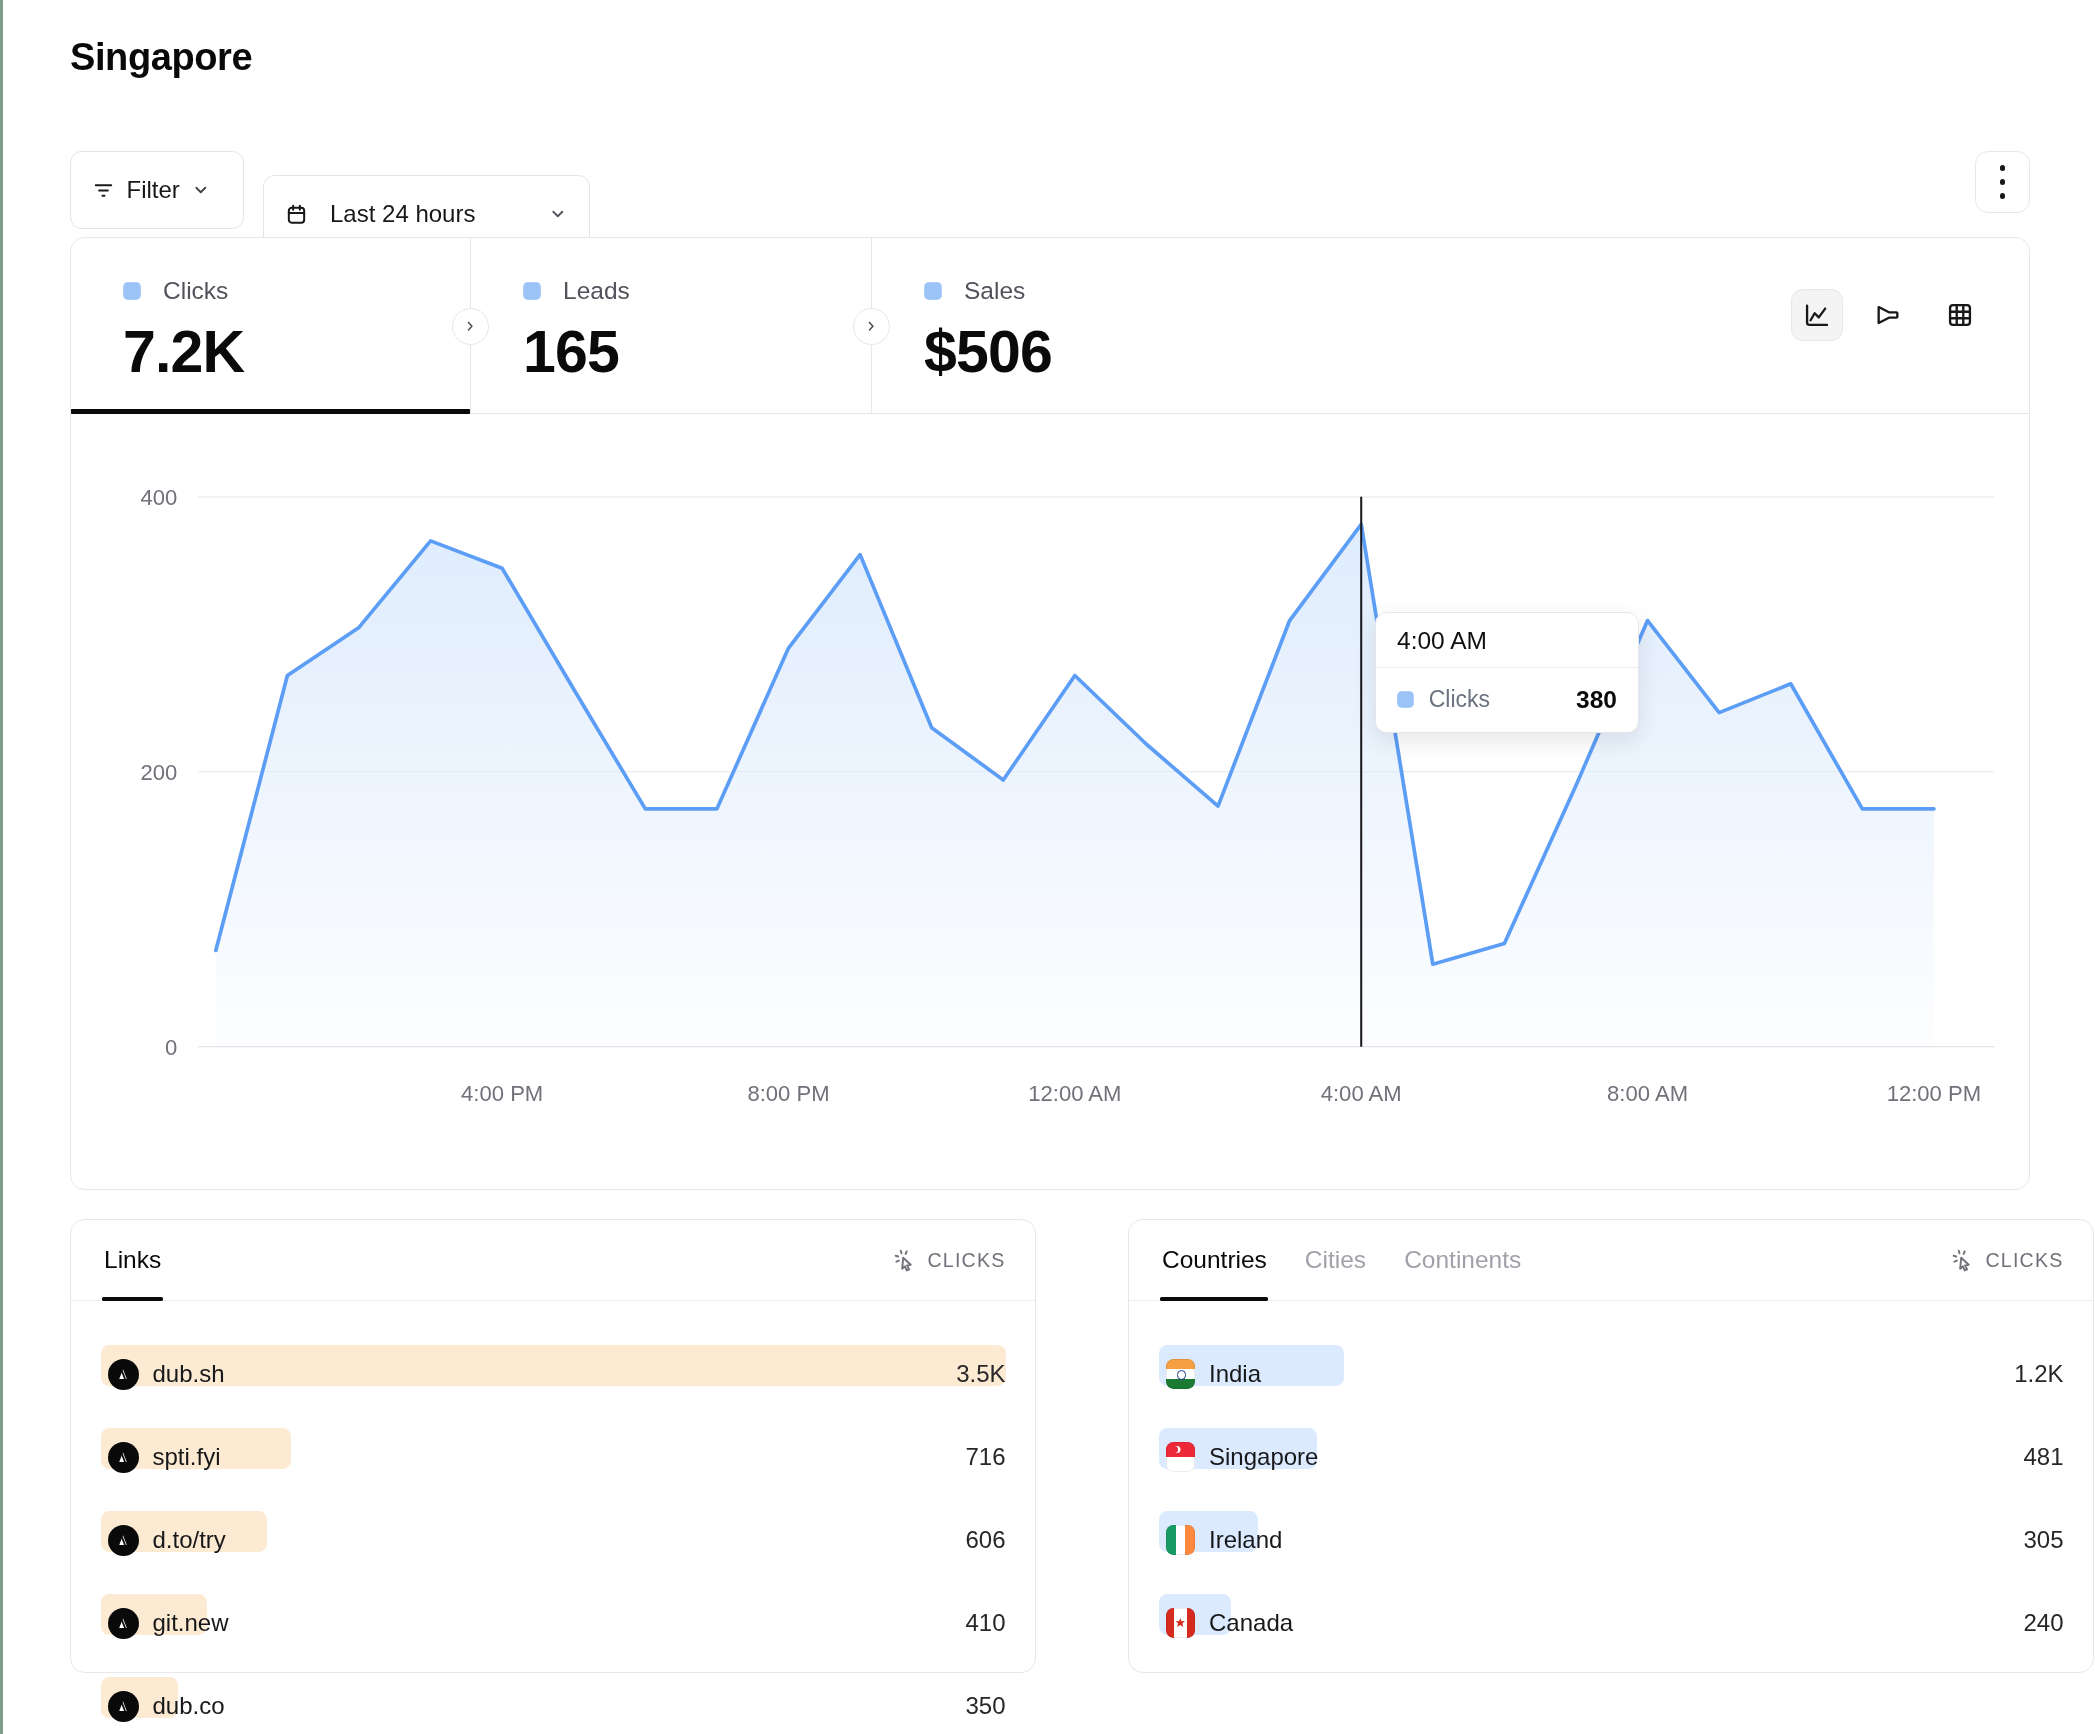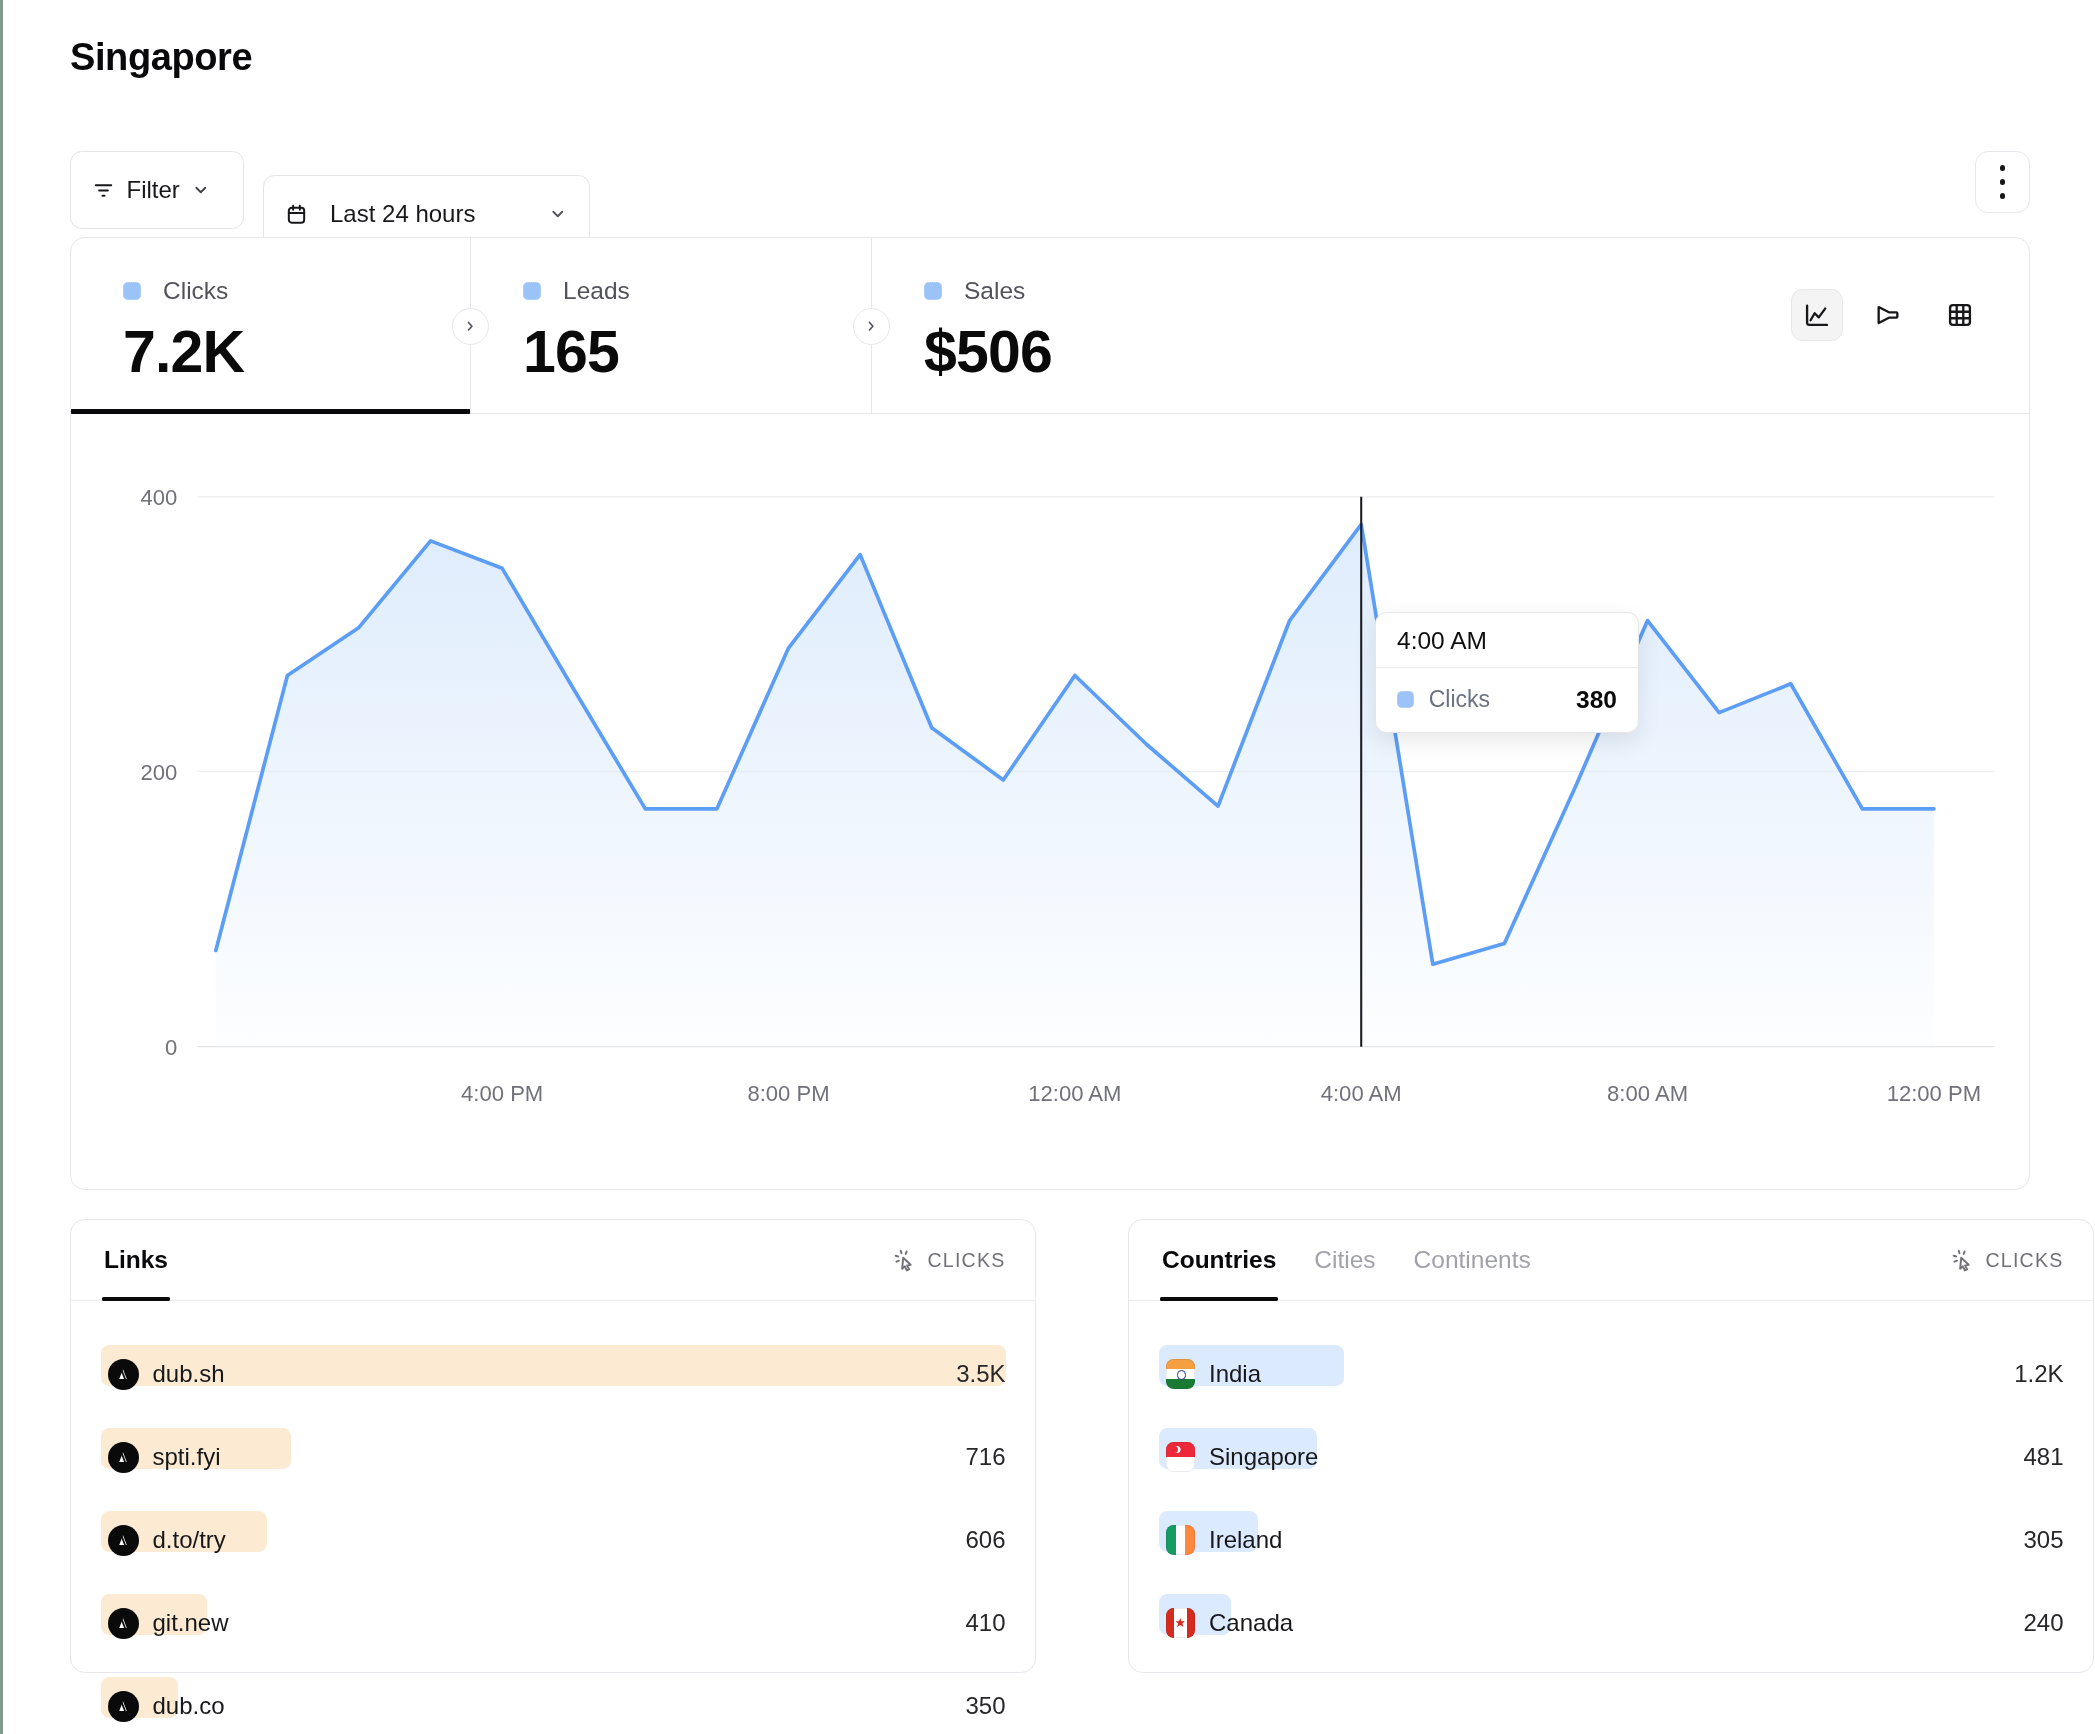--- a/index.html
+++ b/index.html
@@ -46,21 +46,21 @@
   .tooltip-row .swatch { width:17px; height:17px; }
   .tooltip-series { font-size:23px; color:#6b7280; }
   .tooltip-value { margin-left:auto; font-size:24.5px; font-weight:700; color:#0a0a0a; }
 
   
   .list-card { position:absolute; top:1219px; width:966px; height:454px; border:1.2px solid #e5e7eb; border-radius:14.7px; background:#fff; }
   #links-card { left:70px; } #countries-card { left:1128px; }
   .card-header { position:relative; display:flex; align-items:stretch; height:81px; padding:0 29.5px 0 33px; border-bottom:1.2px solid #ececef; }
   .card-tabs { display:flex; gap:38px; }
   .card-tab { position:relative; display:flex; align-items:center; font-size:24.5px; color:#a1a1aa; cursor:pointer; }
-  .card-tab.active { color:#09090b; font-weight:700; }
+  .card-tab.active { color:#09090b; font-weight:400; }
   .card-tab.active::after { content:""; position:absolute; left:-1.6px; right:-1.6px; bottom:-1.2px; height:4.1px; background:#0a0a0a; border-radius:1.6px; }
   .card-metric { margin-left:auto; display:flex; align-items:center; gap:9.8px; color:#71717a; }
   .metric-label { font-size:19.6px; letter-spacing:1.2px; color:#71717a; }
   .card-rows { padding:44px 29.5px 0 30px; display:flex; flex-direction:column; gap:25px; }
   .list-row { position:relative; height:58px; display:flex; align-items:center; cursor:pointer; }
   .row-bar { position:absolute; left:0; top:0; height:41px; border-radius:8.2px; }
   .row-content { position:relative; display:flex; align-items:center; gap:14px; padding-left:6.5px; z-index:1; }
   .row-label { font-size:24px; color:#18181b; }
   .row-value { margin-left:auto; font-size:24px; color:#27272a; z-index:1; }
   .favicon { width:31px; height:31px; border-radius:50%; background:#0a0a0a; display:flex; align-items:center; justify-content:center; }

